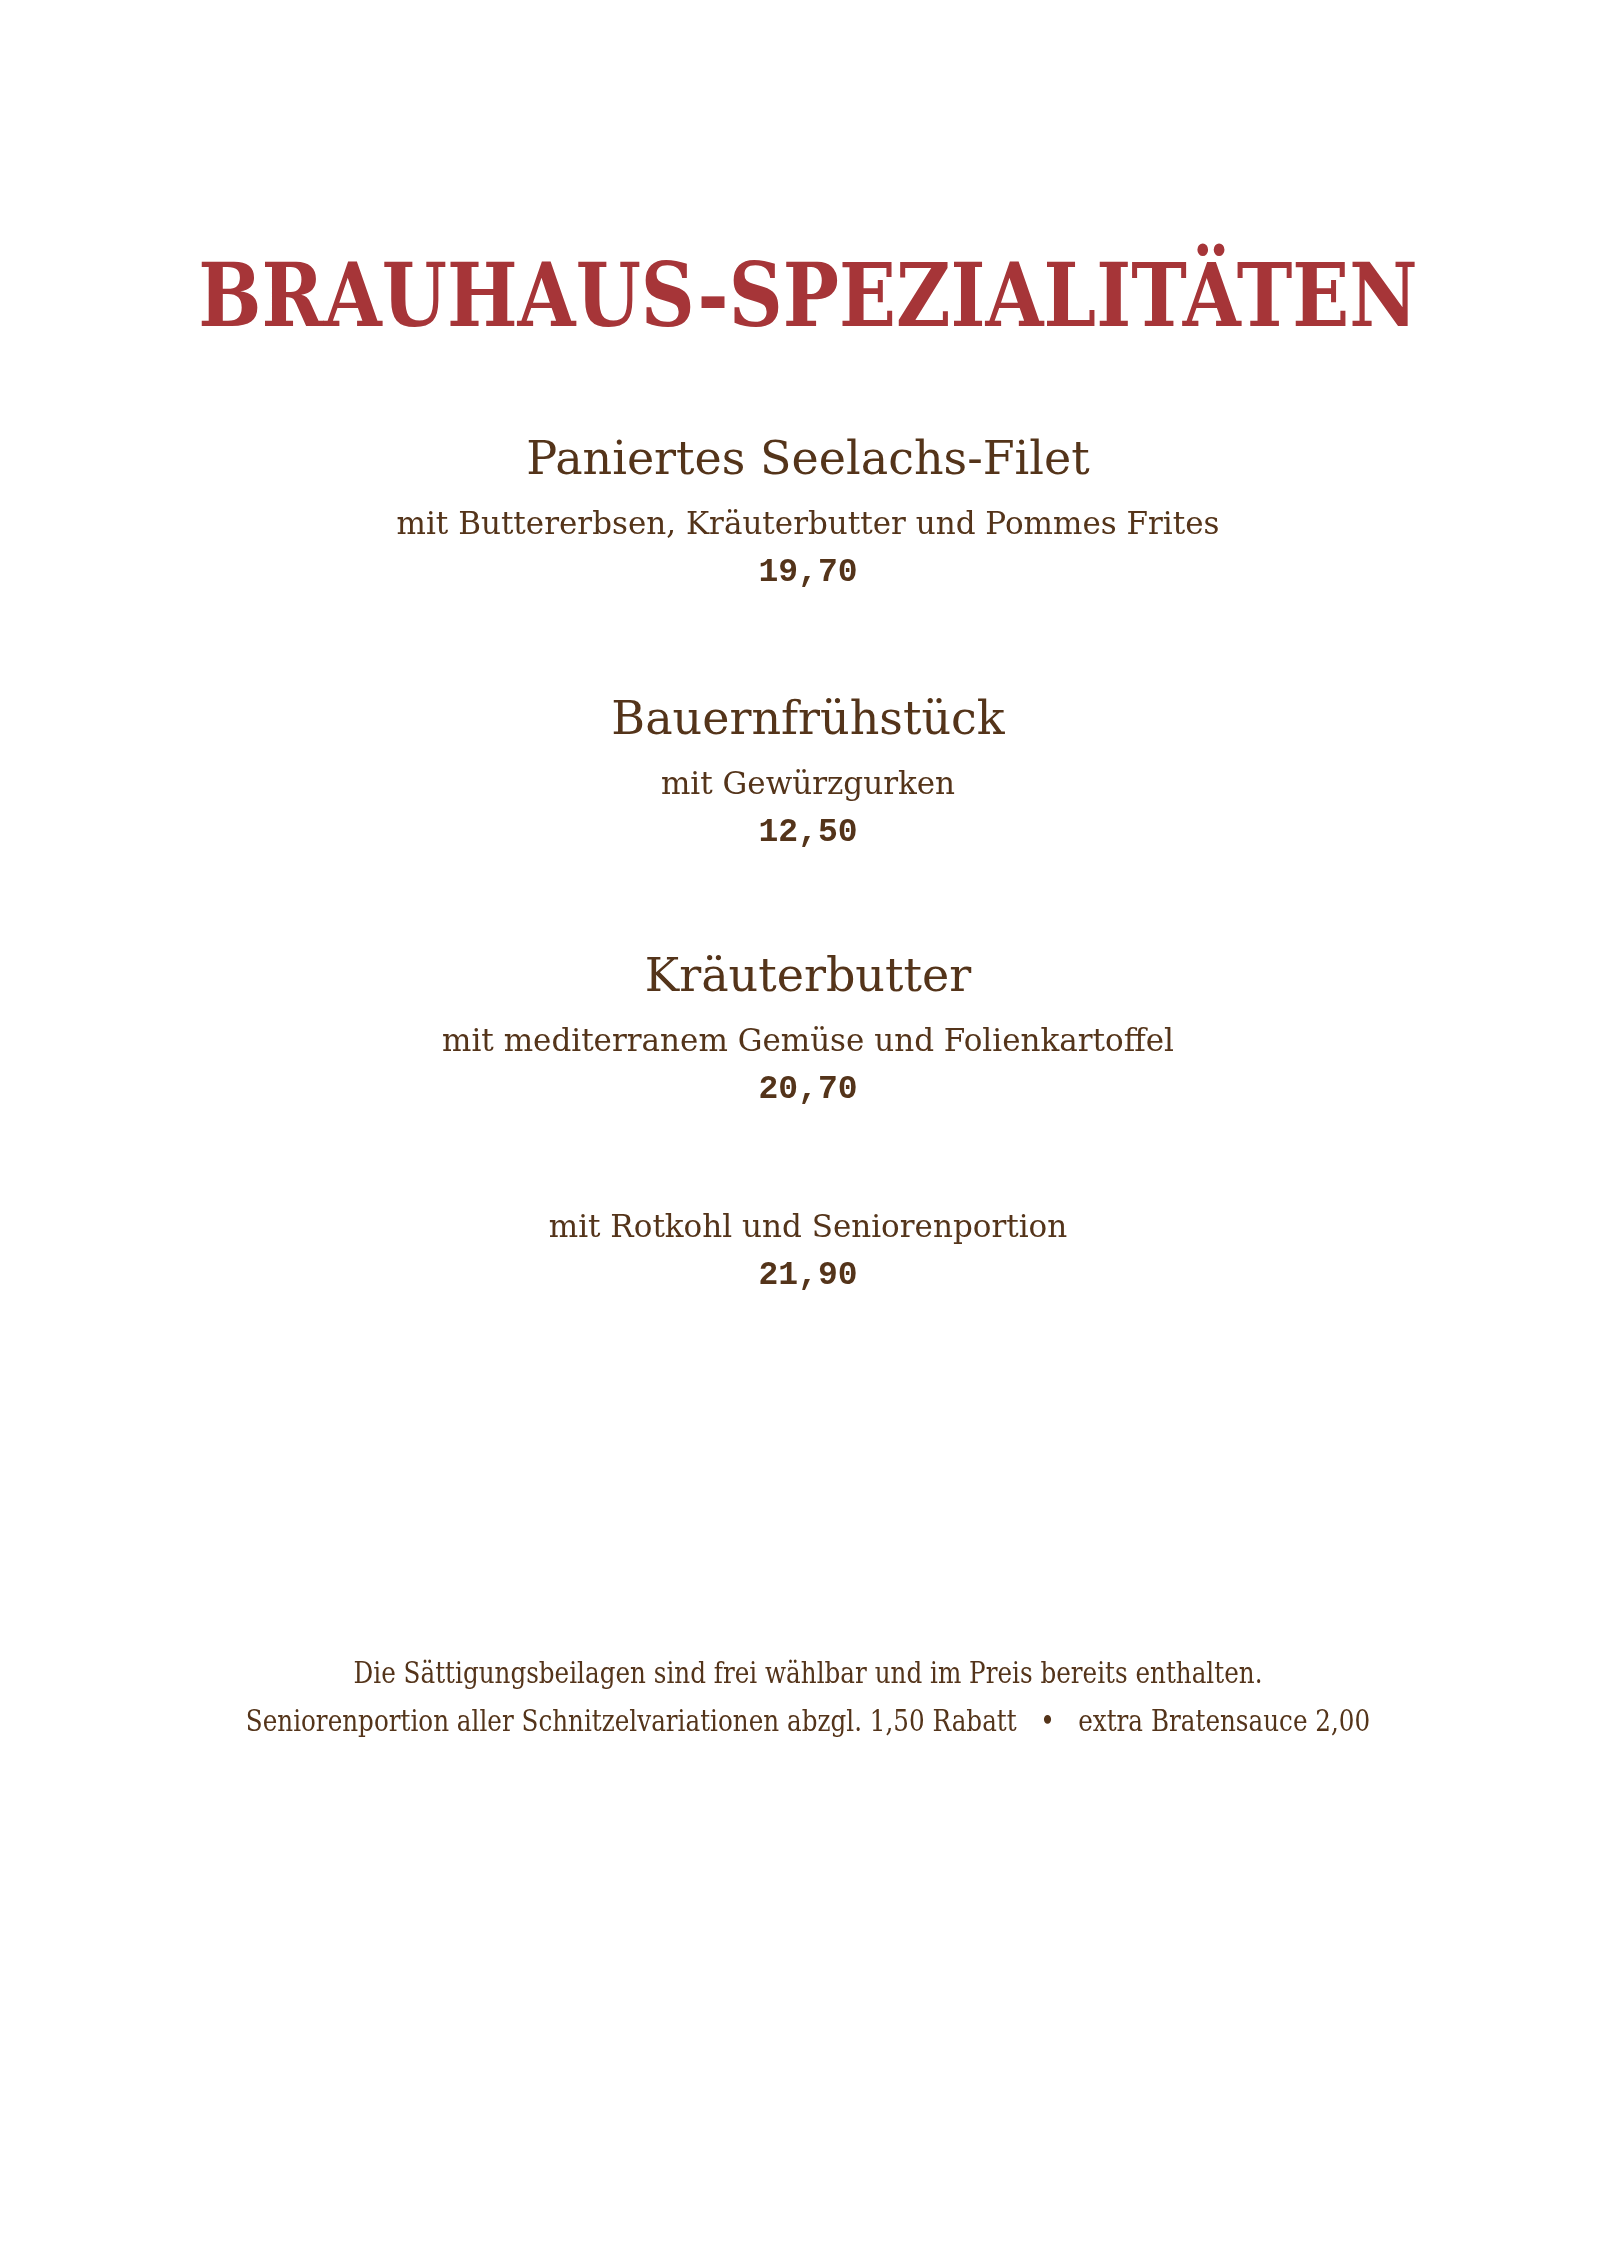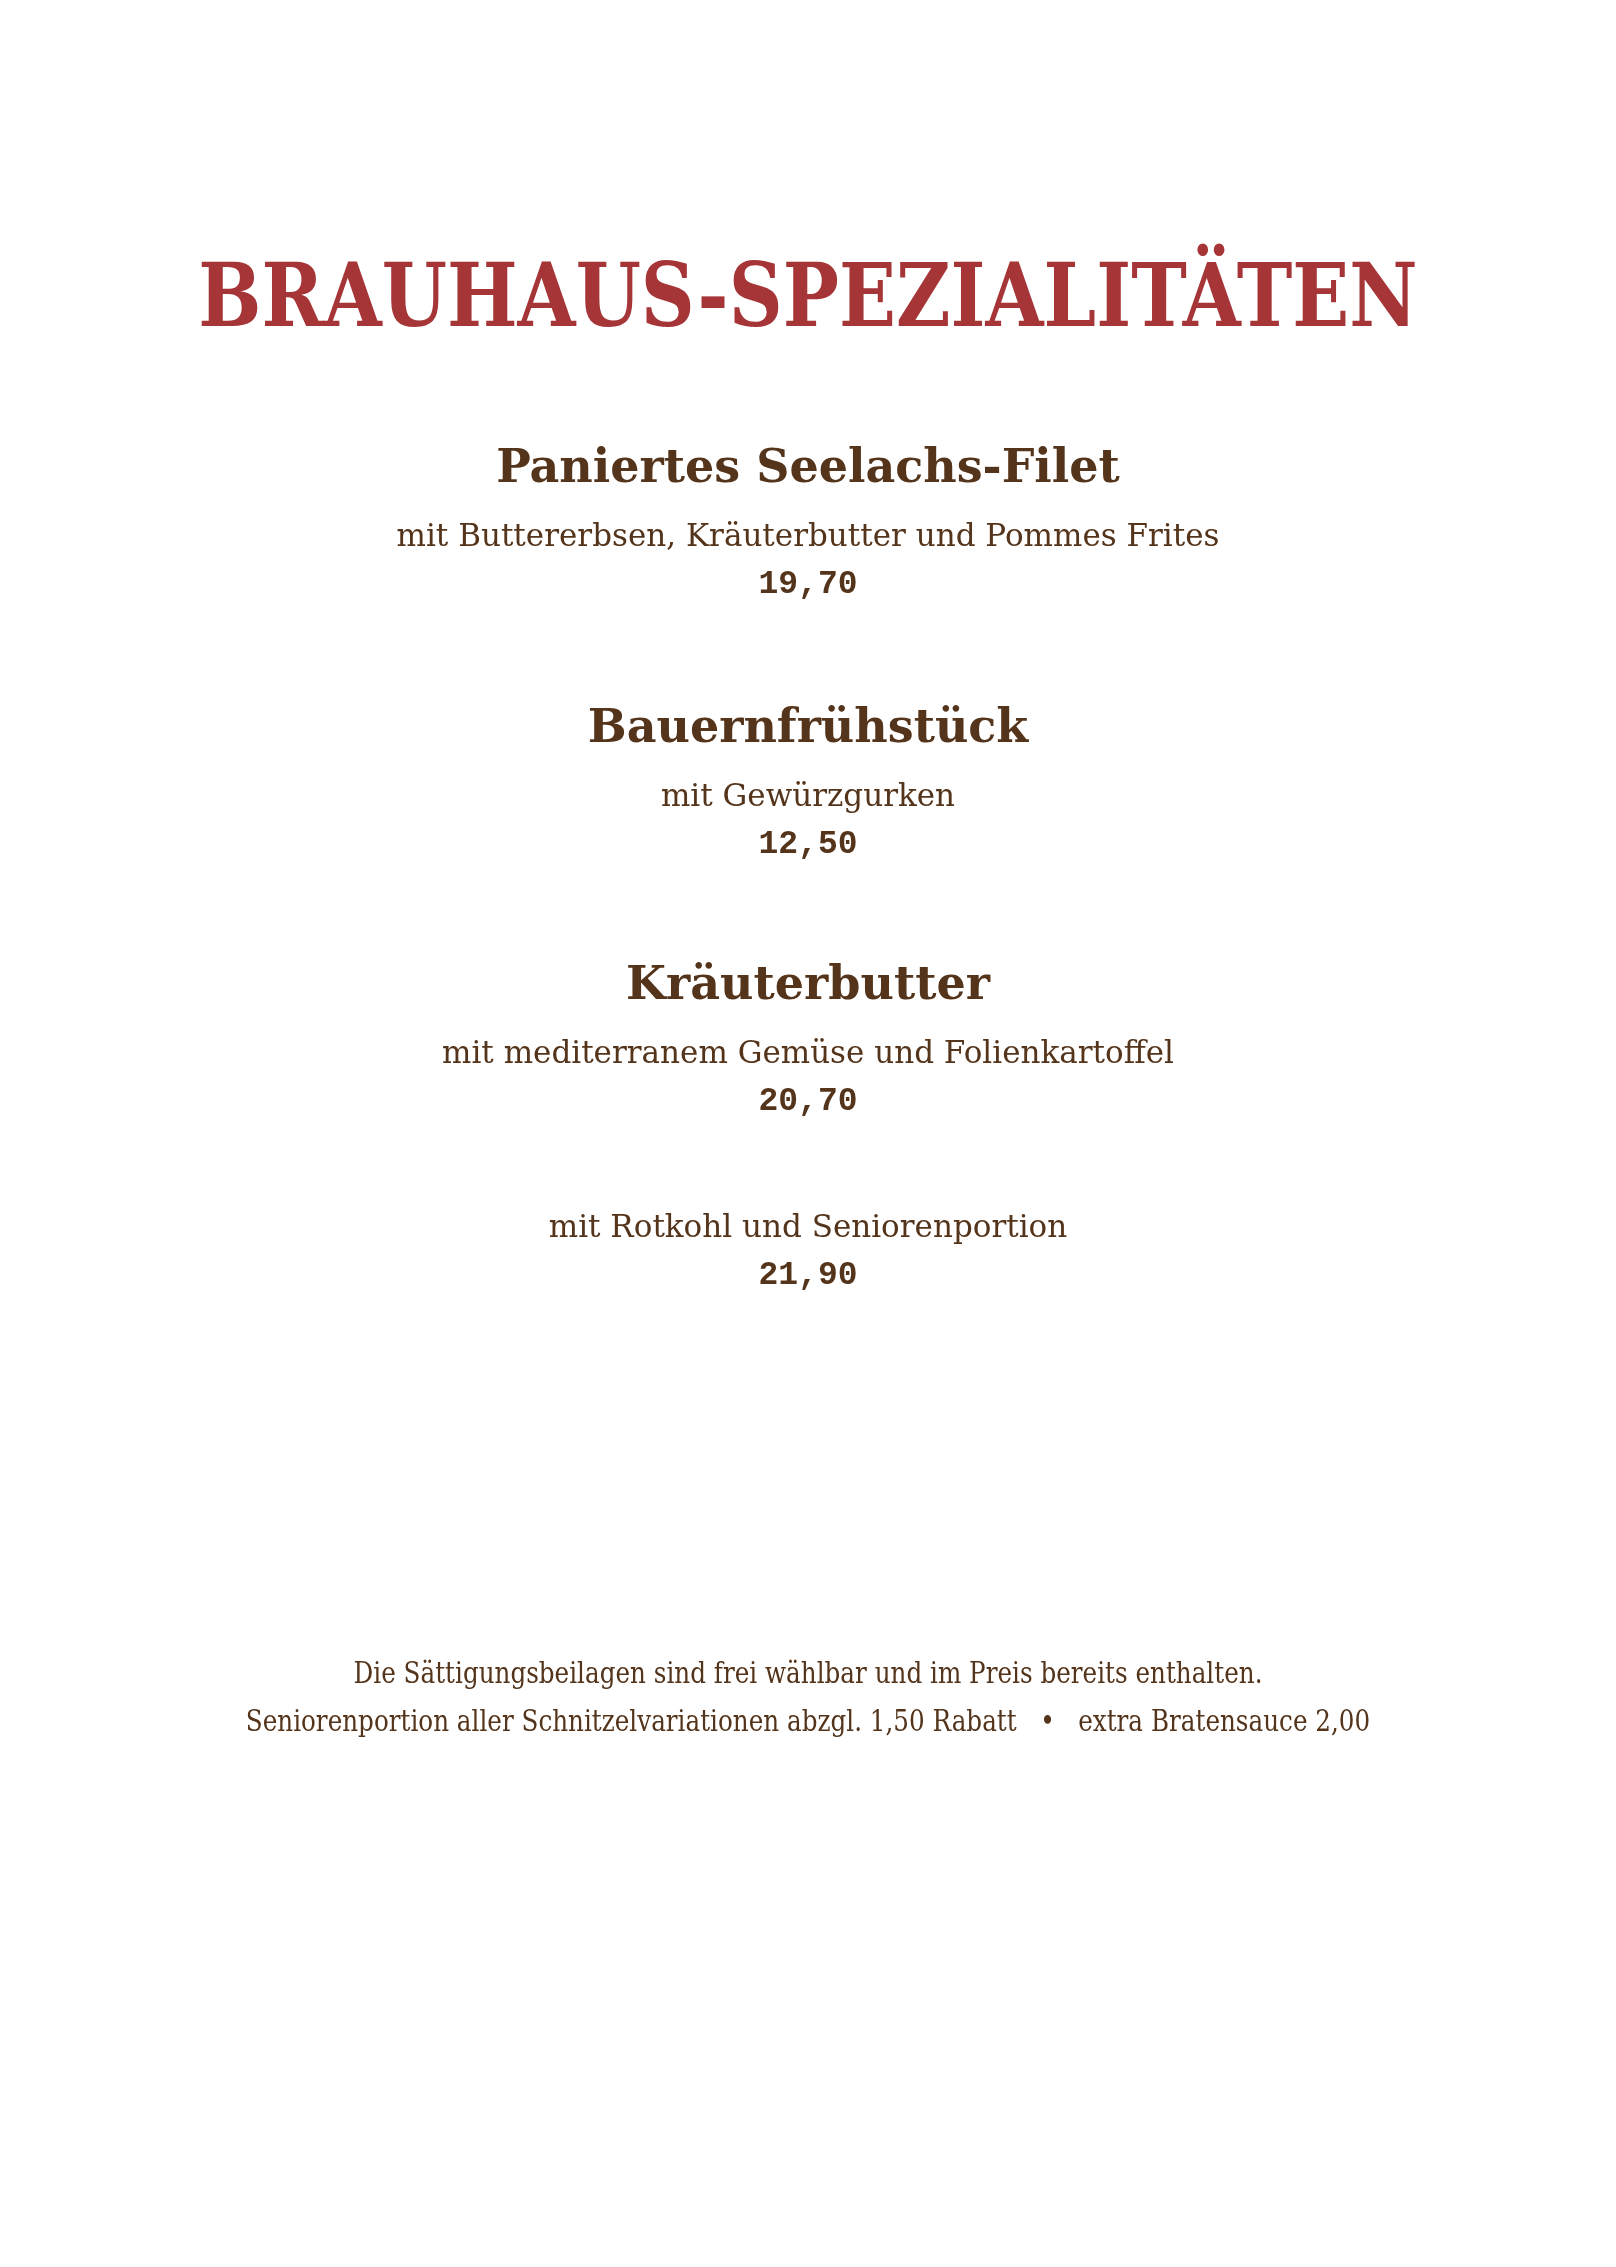--- a/index.html
+++ b/index.html
@@ -35,24 +35,24 @@
     position: absolute;
     left: 0;
     right: 0;
     text-align: center;
   }
   .dish-1 { top: 419px; }
   .dish-2 { top: 679px; }
   .dish-3 { top: 936px; }
   .dish-4 { top: 1192px; }
   .dish-name {
-    margin: 16px;
+    margin: 8px;
     font-size: 46px;
     line-height: 62px;
-    font-weight: bold;
+    font-weight: normal;
     white-space: nowrap;
   }
   .dish-desc {
     margin: 12px 0 0 0;
     font-size: 31px;
     line-height: 44px;
     white-space: nowrap;
   }
   .dish-price {
     margin: 5px 0 0 0;

